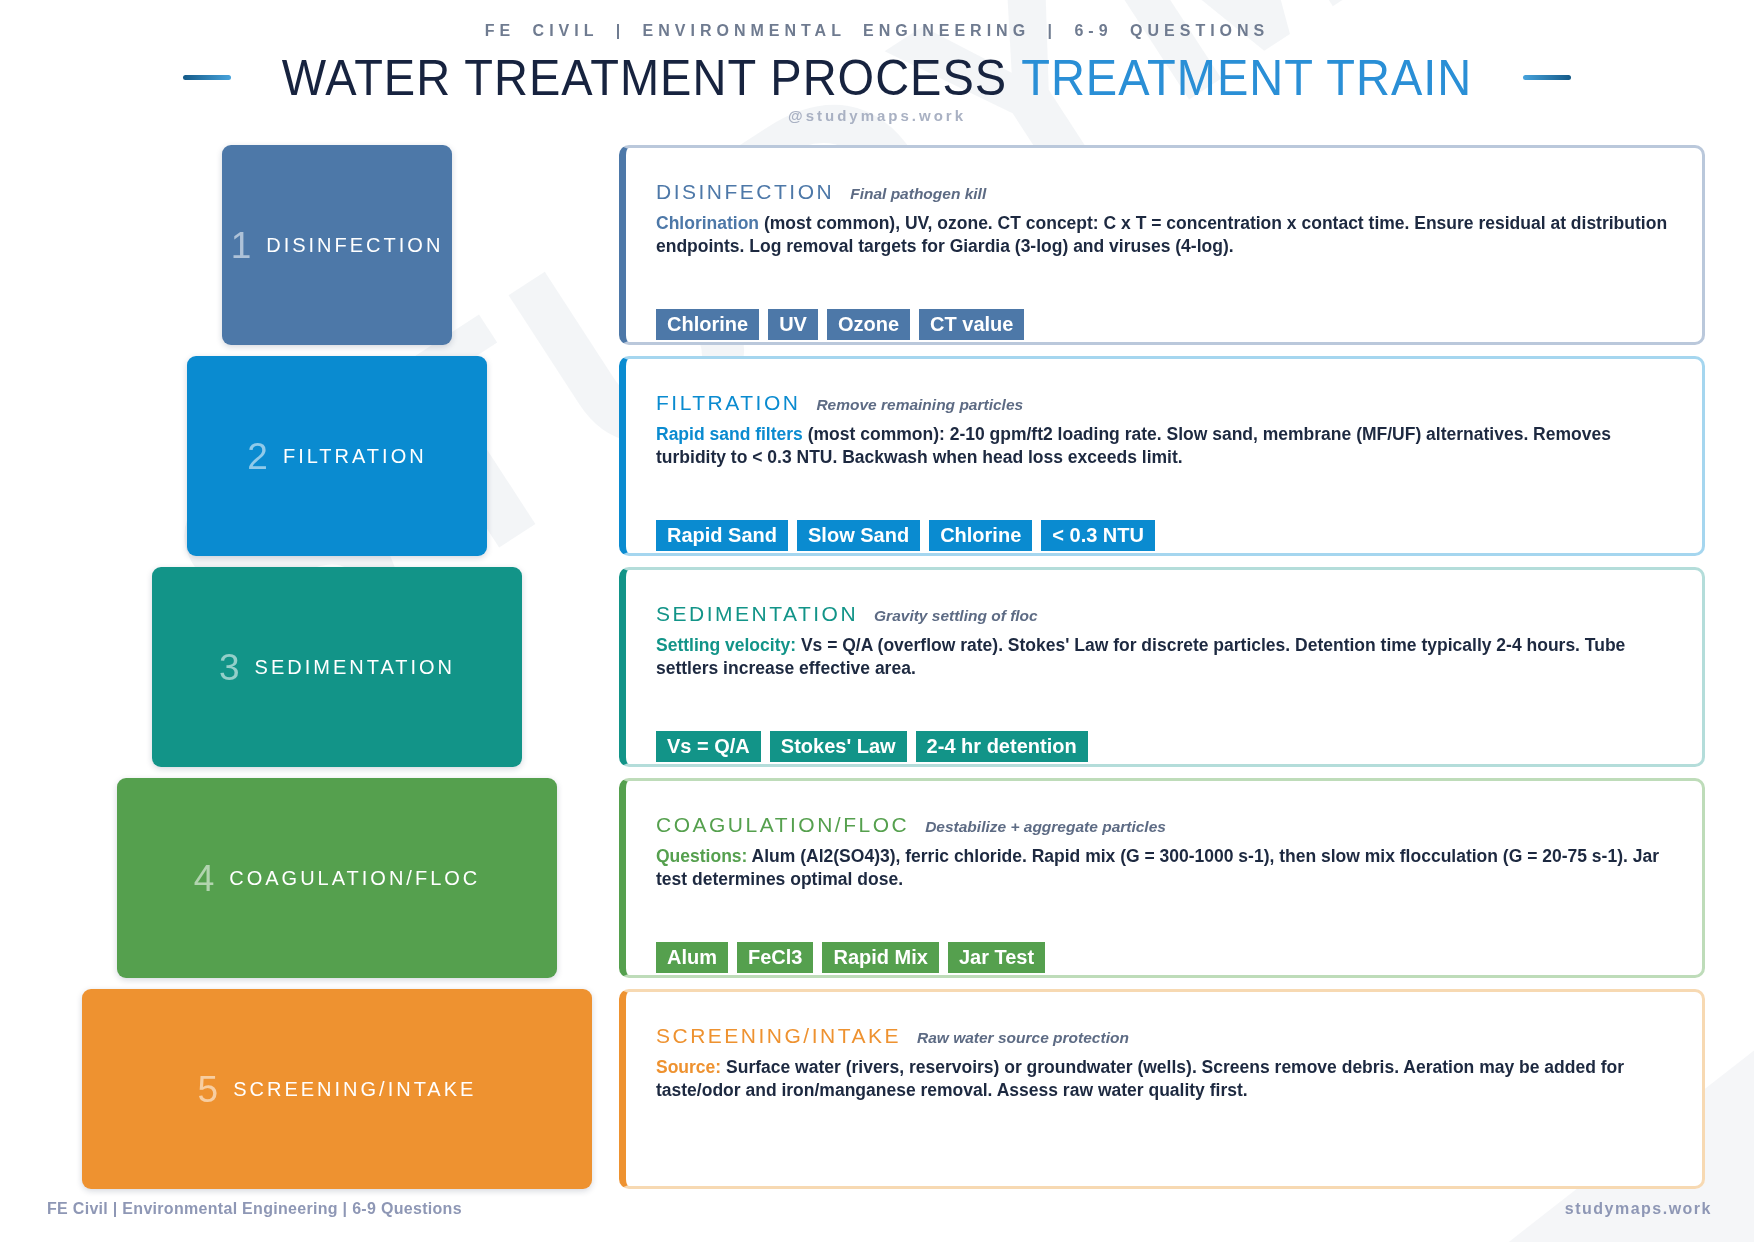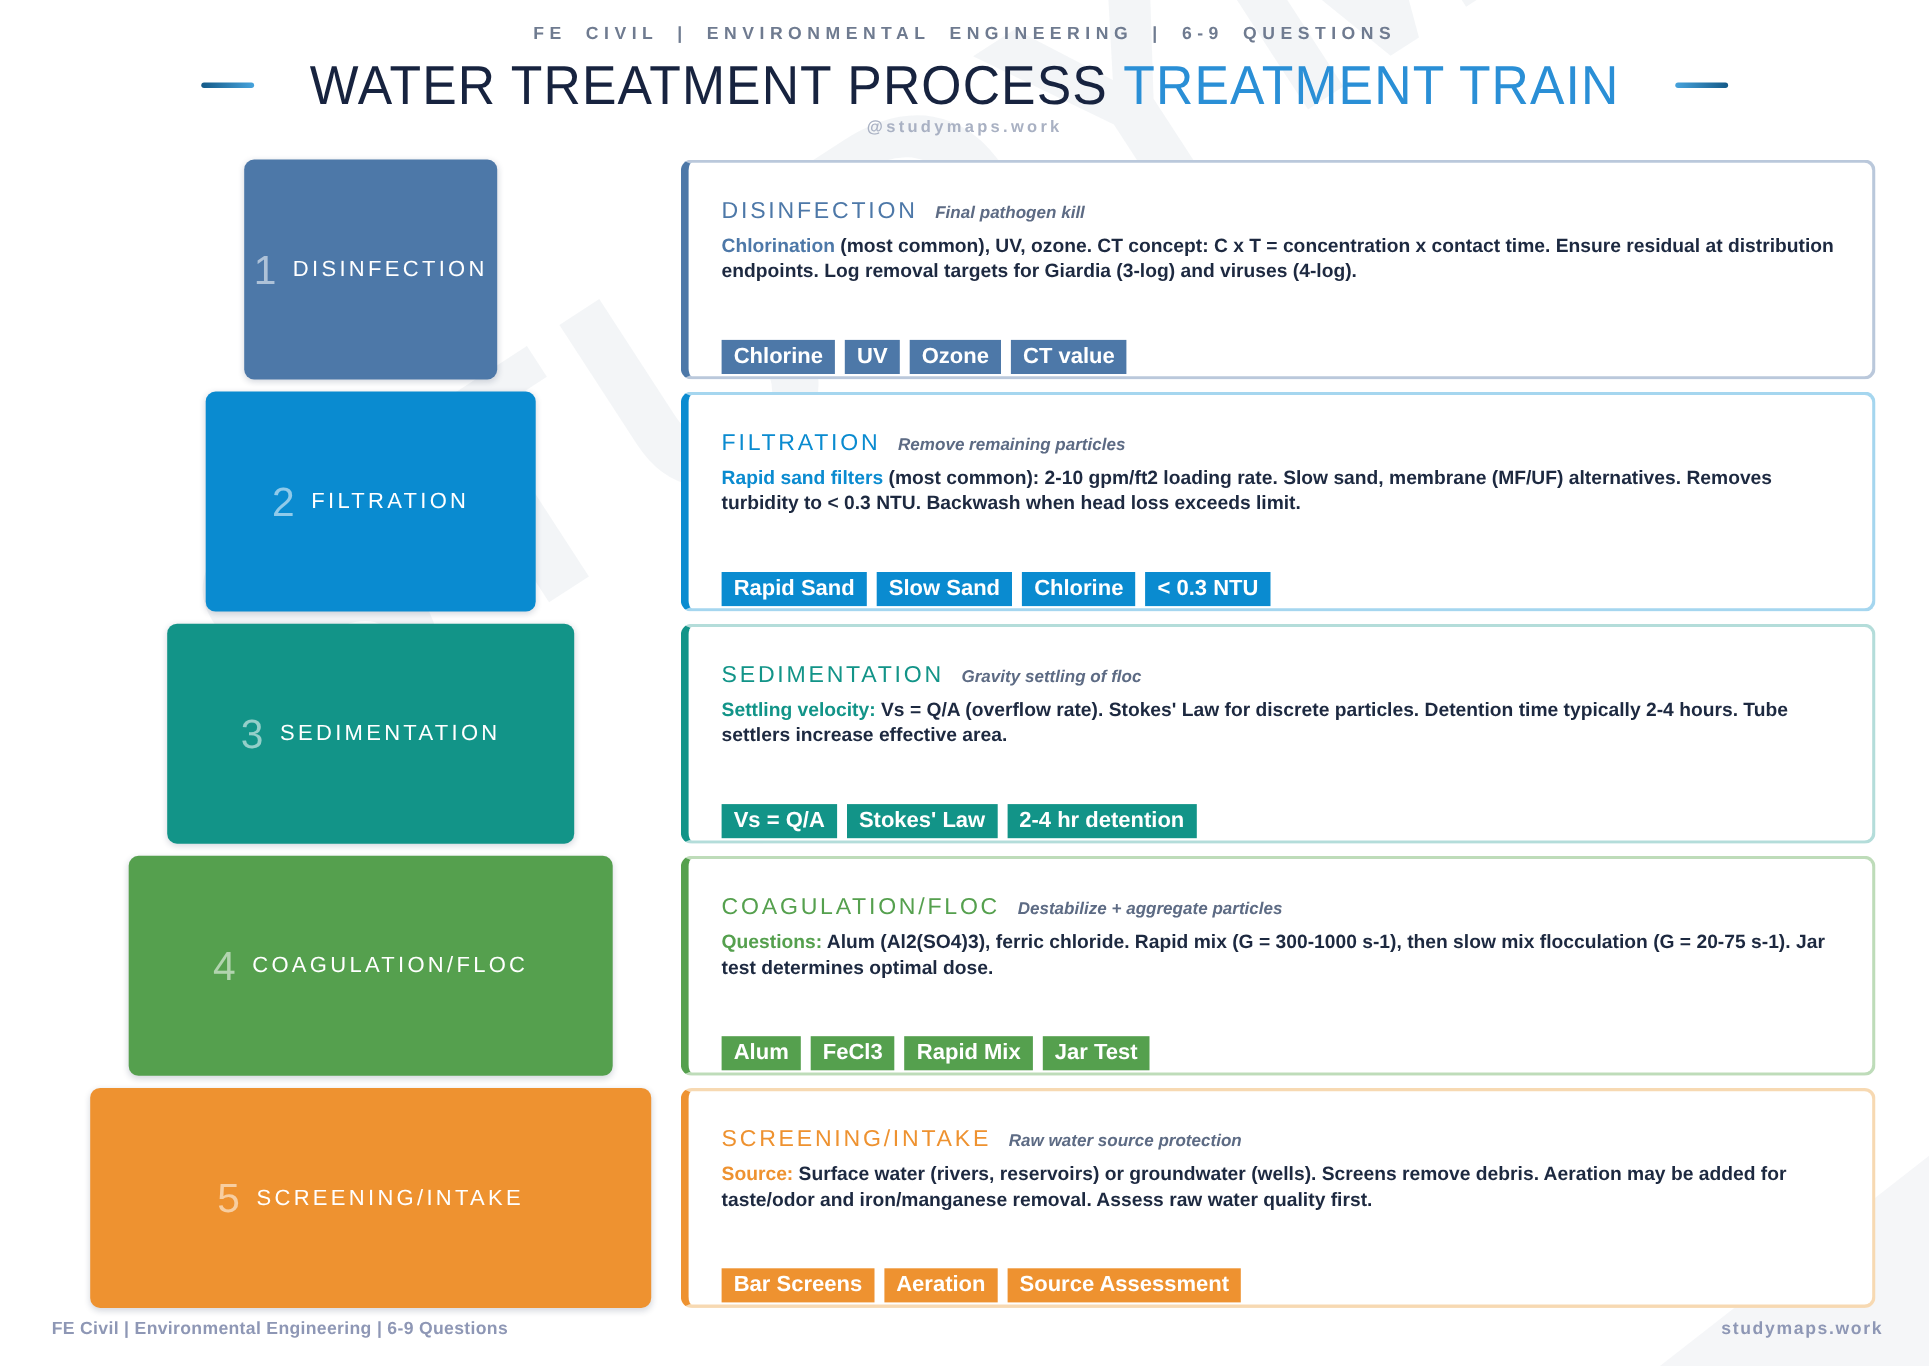--- a/index.html
+++ b/index.html
@@ -216,24 +216,19 @@
         <span class="block-number">5</span>
         <span class="block-name">SCREENING/INTAKE</span>
       </div>
     </div>
     <div class="card" style="--c: #ee9230; --tint: #f7d9b2;">
       <div class="card-head">
         <span class="card-title">SCREENING/INTAKE</span>
         <span class="card-sub">Raw water source protection</span>
       </div>
       <div class="card-body"><span class="lead">Source:</span><span> Surface water (rivers, reservoirs) or groundwater (wells). Screens remove debris. Aeration may be added for taste/odor and iron/manganese removal. Assess raw water quality first.</span></div>
-      <div class="tags">
-        <span class="tag">Bar Screens</span>
-        <span class="tag">Aeration</span>
-        <span class="tag">Source Assessment</span>
-      </div>
     </div>
   </div>
 
 </div>
 
 <div class="footer-left">FE Civil | Environmental Engineering | 6-9 Questions</div>
 <div class="footer-right">studymaps.work</div>
 
 </body></html>

